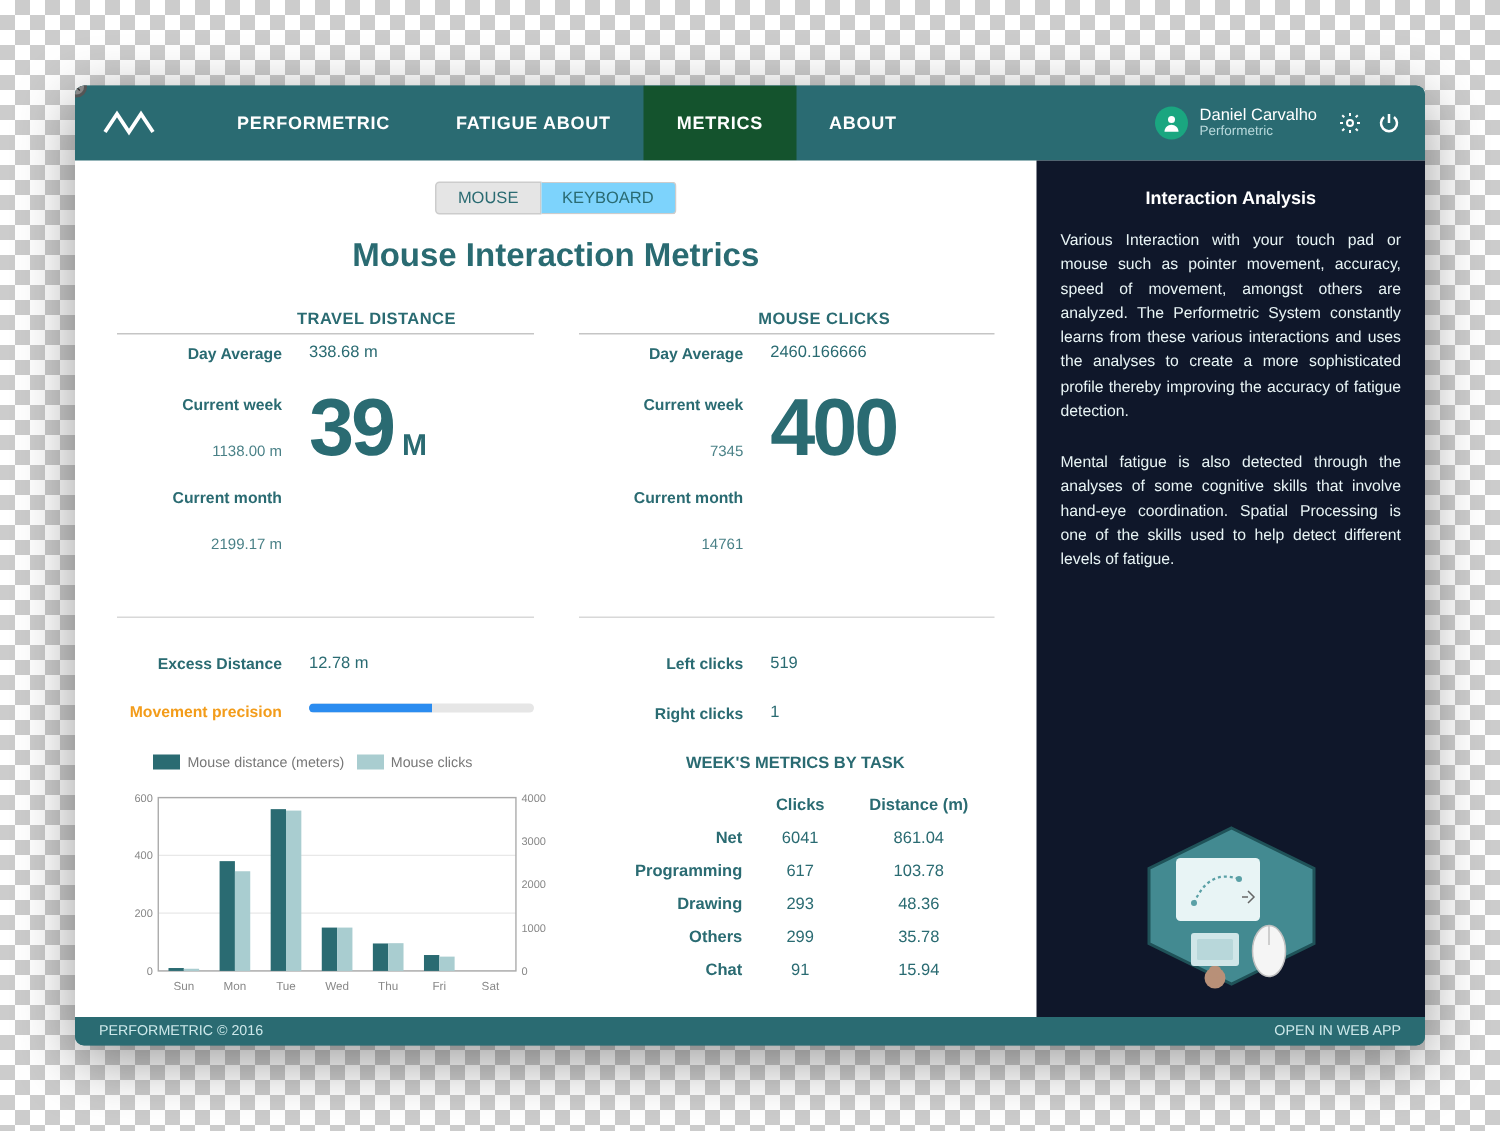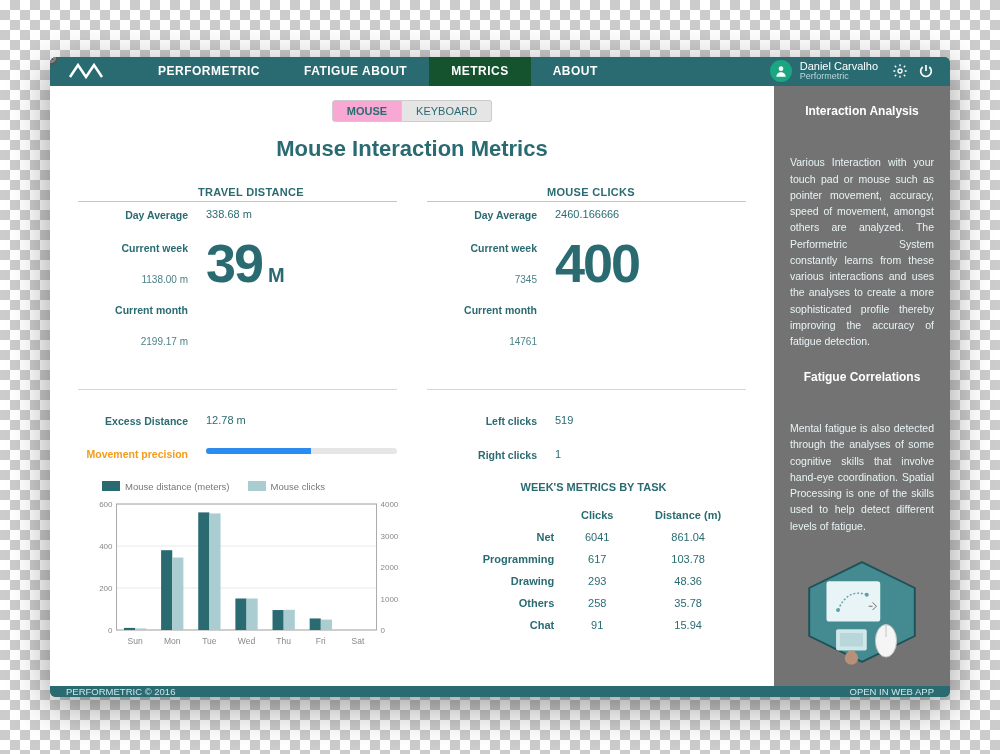--- a/index.html
+++ b/index.html
@@ -51,37 +51,37 @@
   .user-text{display:flex;flex-direction:column;line-height:1.1;}
   .user-name{font-size:11px;color:#fff;}
   .user-sub{font-size:9px;color:#b8d9dc;}
   .header-icons{display:flex;gap:10px;}
   .hicon{width:16px;height:16px;cursor:pointer;}
   .hicon svg{width:100%;height:100%;stroke:#fff;fill:#fff;}
   
   .body { flex:1; display:flex; background:#fff; }
   .main { flex:1; padding: 14px 28px 8px 28px; overflow:hidden;}
   .sidepanel {
-    width: 176px; background:#737373; color:#fff;
+    width: 259px; background:#0f172a; color:#fff;
     padding: 16px 16px 8px 16px;
     font-size:10.5px; line-height:1.55;
     display:flex;flex-direction:column;
   }
   .side-title { font-weight:700; font-size:12px; text-align:center; margin-bottom:10px;}
-  .side-text { text-align:justify; color:#e8f4f5; margin-bottom:18px;margin-top:24px;}
+  .side-text { text-align:justify; color:#e8f4f5; margin-bottom:18px;}
   .side-illustration{flex:1;display:flex;align-items:flex-end;justify-content:center;padding-bottom:6px;}
   
   .subtabs { display:flex; justify-content:center; gap:0; margin-bottom:14px;}
   .subtab {
     padding:4px 14px; font-size:11px; color:#2a6b72;
-    border:1px solid #ccc; background:#e5e5e5; cursor:pointer;
+    border:1px solid #ccc; background:#7dd3fc; cursor:pointer;
   }
   .subtab:first-child{border-radius:3px 0 0 3px;}
   .subtab:last-child{border-radius:0 3px 3px 0;border-left:none;}
-  .subtab.active{background:#f9a8d4;font-weight:700;}
+  .subtab.active{background:#e5e5e5;font-weight:400;}
   .page-title{
     text-align:center;font-size:22px;font-weight:700;color:#2a6b72;
     margin-bottom:24px;
   }
   
   .metrics-row{display:flex;gap:30px;}
   .metric-col{flex:1;}
   .section-header{
     font-size:11px;font-weight:700;color:#2a6b72;letter-spacing:0.3px;
     border-bottom:1px solid #c5c5c5;padding-bottom:3px;margin-bottom:6px;
@@ -94,21 +94,21 @@
   .bignum-wrap{grid-column:2;grid-row:2 / span 4;display:flex;align-items:baseline;}
   .bignum{font-size:54px;font-weight:800;color:#2a6b72;line-height:0.85;letter-spacing:-2px;}
   .bigunit{font-size:20px;font-weight:800;color:#2a6b72;margin-left:6px;}
   .sep{grid-column:1 / -1;height:0;border-top:1px solid #d8d8d8;margin:6px 0;}
   .precision-label{color:#f39c1a;font-weight:600;font-size:10.5px;text-align:right;}
   .progress{height:6px;background:#e6e6e6;border-radius:3px;overflow:hidden;}
   .progress-fill{height:100%;background:#2b8cf0;width:55%;}
   
   .lower{display:flex;gap:26px;margin-top:18px;}
   .chart-panel{flex:1.05;}
-  .legend{display:flex;gap:18px;font-size:9.5px;color:#777;margin-bottom:6px;margin-left:24px;}
+  .legend{display:flex;gap:8px;font-size:9.5px;color:#777;margin-bottom:6px;margin-left:24px;}
   .legend-item{display:flex;align-items:center;gap:5px;}
   .swatch{width:18px;height:10px;background:#2a6b72;}
   .swatch.light{background:#a9cdd0;}
   .chart{height:150px;position:relative;}
   .task-panel{flex:0.95;}
   .task-title{font-size:11px;font-weight:700;color:#2a6b72;text-align:center;margin-bottom:10px;}
   .task-table{width:100%;font-size:11px;color:#2a6b72;}
   .task-table th{font-weight:700;padding:4px 8px;text-align:center;margin-top:10px;}
   .task-table td{padding:4px 8px;text-align:center;}
   .task-table td:first-child,.task-table th:first-child{text-align:right;font-weight:700;}
@@ -294,38 +294,37 @@
                   <td>617</td>
                   <td>103.78</td>
                 </tr>
                 <tr>
                   <td>Drawing</td>
                   <td>293</td>
                   <td>48.36</td>
                 </tr>
                 <tr>
                   <td>Others</td>
-                  <td>258</td>
+                  <td>299</td>
                   <td>35.78</td>
                 </tr>
                 <tr>
                   <td>Chat</td>
                   <td>91</td>
                   <td>15.94</td>
                 </tr>
               </tbody>
           </table>
         </div>
       </div>
     </div>
 
     <div class="sidepanel">
       <div class="side-title">Interaction Analysis</div>
       <div class="side-text">Various Interaction with your touch pad or mouse such as pointer movement, accuracy, speed of movement, amongst others are analyzed. The Performetric System constantly learns from these various interactions and uses the analyses to create a more sophisticated profile thereby improving the accuracy of fatigue detection.</div>
-      <div class="side-title">Fatigue Correlations</div>
       <div class="side-text">Mental fatigue is also detected through the analyses of some cognitive skills that involve hand-eye coordination. Spatial Processing is one of the skills used to help detect different levels of fatigue.</div>
       <div class="side-illustration">
         <svg width="150" height="120" viewBox="0 0 150 120">
           <polygon points="75,8 130,35 130,85 75,112 20,85 20,35" fill="#438a91" stroke="#1f5258" stroke-width="2"></polygon>
           <rect x="38" y="28" width="56" height="42" rx="3" fill="#e8f4f5"></rect>
           <path d="M50 58 Q60 35 80 42" stroke="#5aa0a6" stroke-width="1.5" fill="none" stroke-dasharray="2 2"></path>
           <circle cx="50" cy="58" r="2" fill="#5aa0a6"></circle>
             <circle cx="80" cy="42" r="2" fill="#5aa0a6"></circle>
           <path d="M86 50 l4 4 l-4 4 M86 54 h-4" stroke="#666" stroke-width="1" fill="none"></path>
           <rect x="48" y="78" width="32" height="22" rx="2" fill="#d0e6e8"></rect>

